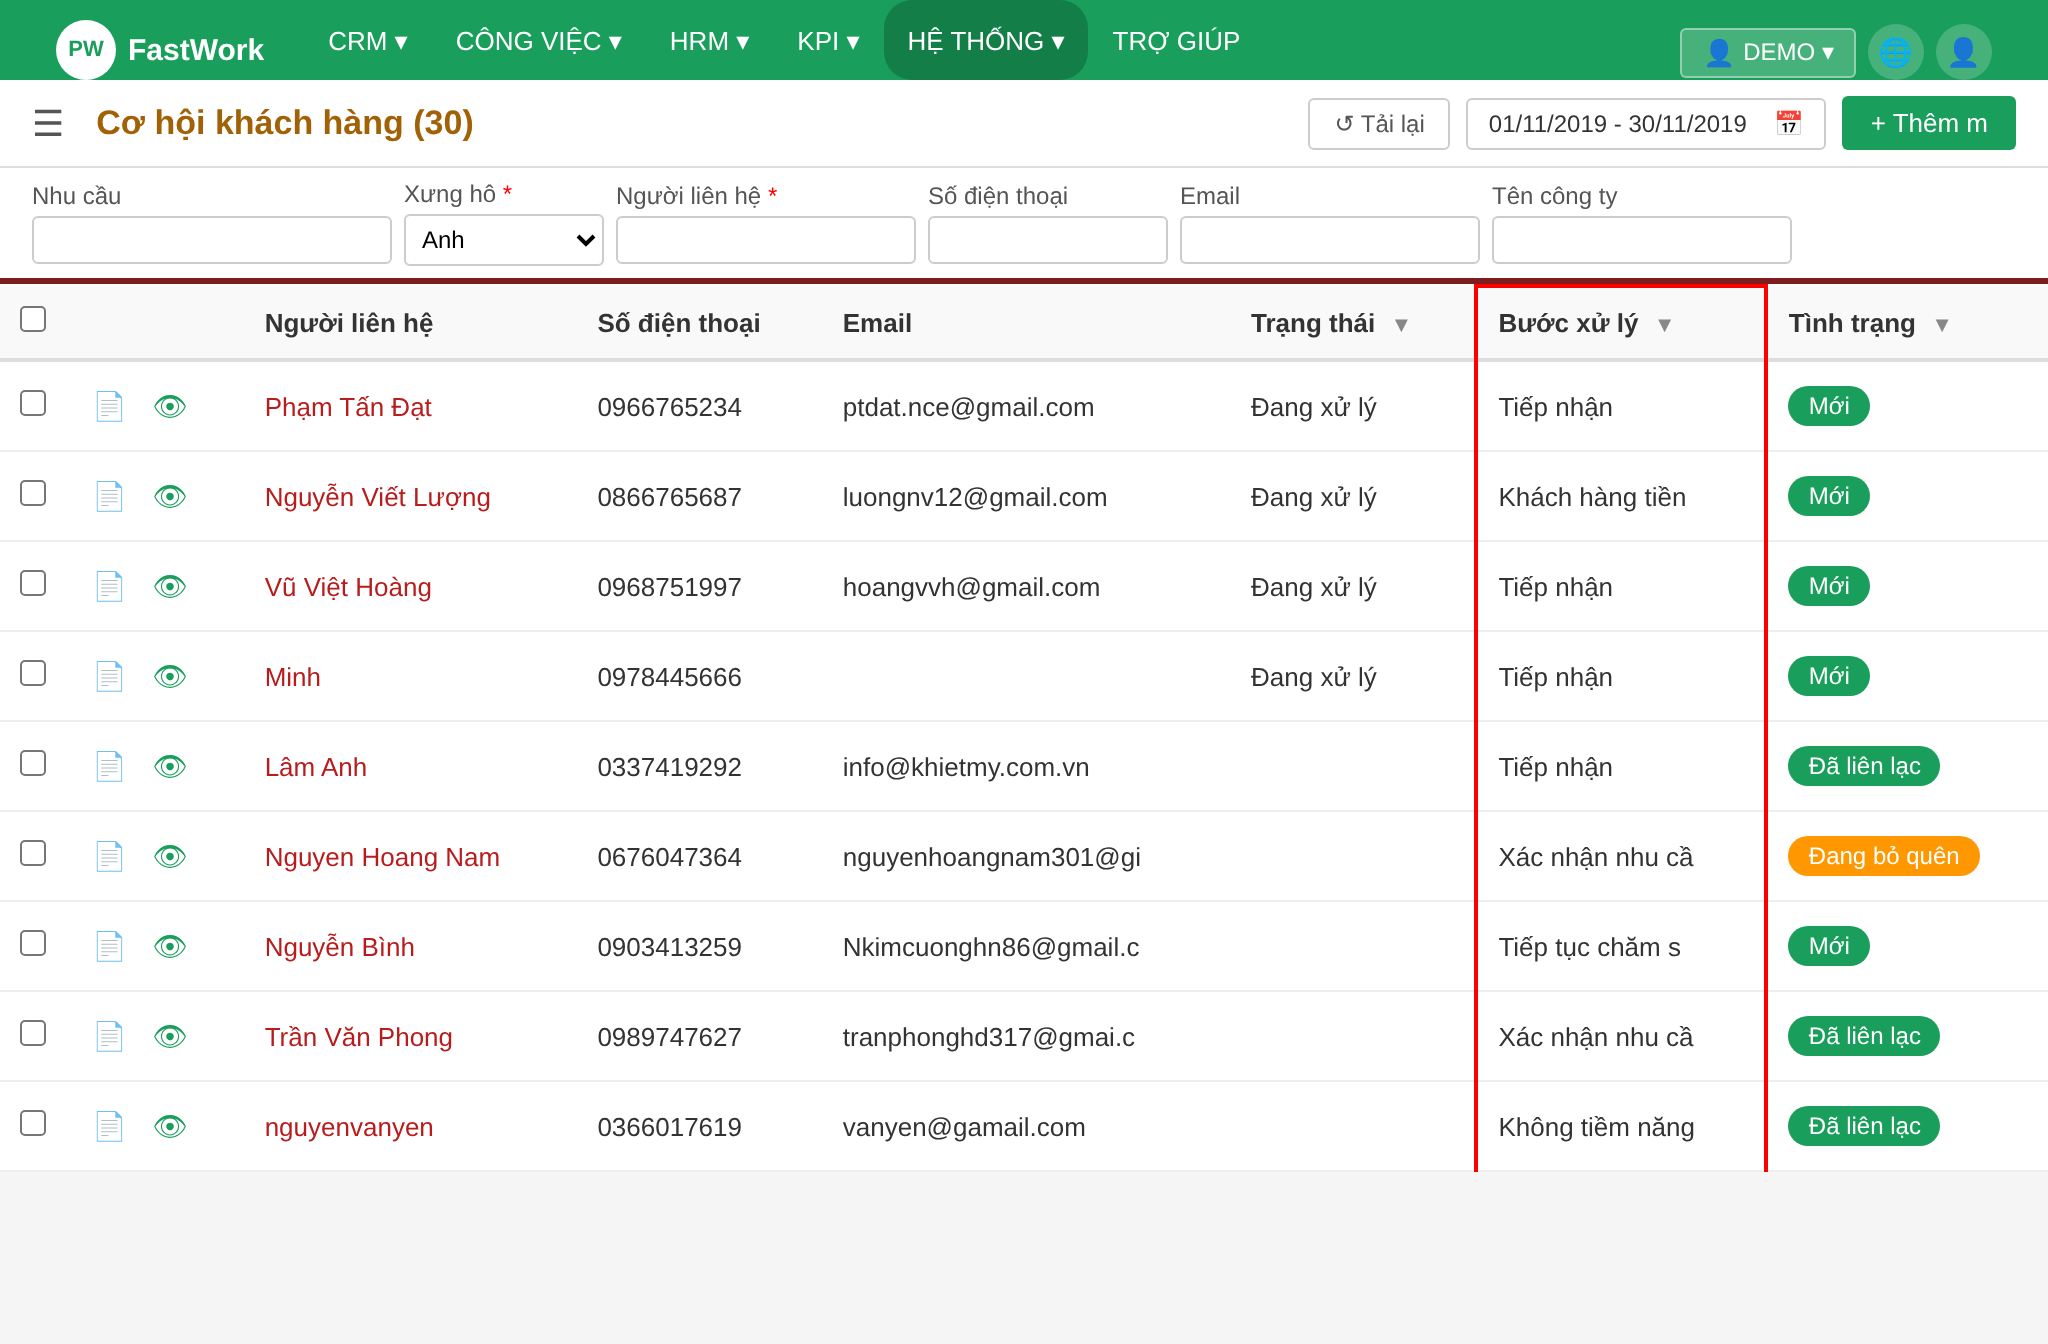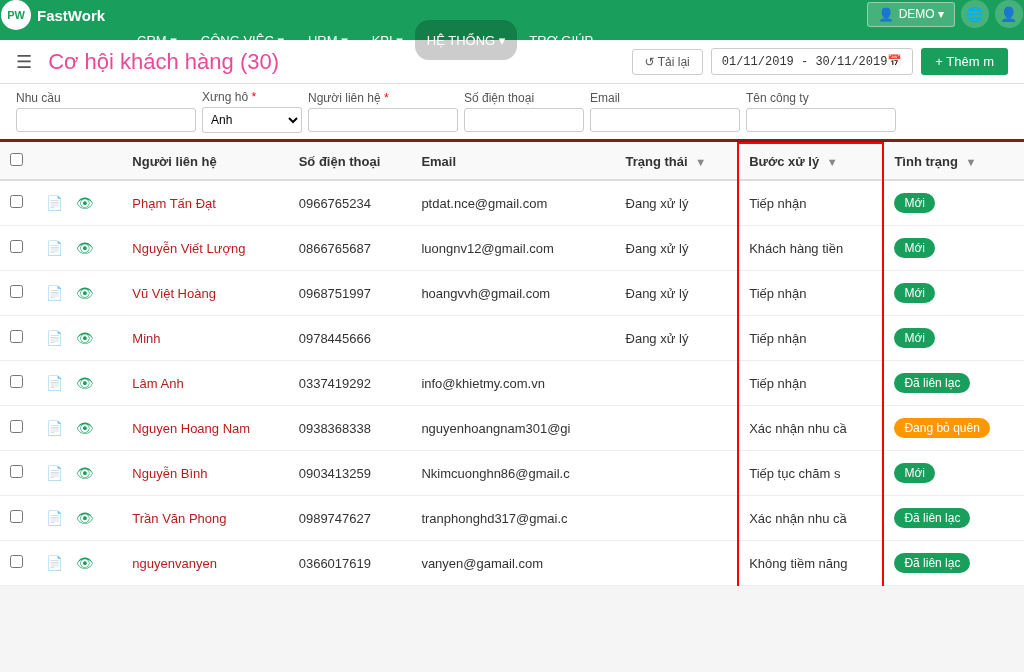--- a/index.html
+++ b/index.html
@@ -3,23 +3,23 @@
   <meta charset="utf-8">
   <style>
     * { box-sizing: border-box; margin: 0; padding: 0; }
     body { font-family: Arial, sans-serif; font-size: 13px; background: #f5f5f5; }
 
     
     .top-nav {
       background: #1a9e5c;
       color: white;
       display: flex;
-      align-items: flex-start;
+      align-items: flex-end;
       height: 40px;
-      padding: 0 1px;
+      padding: 0 28px;
       gap: 0;
     }
     .logo-area {
       display: flex;
       align-items: center;
       gap: 6px;
       margin-right: 20px;
     }
     .logo-circle {
       width: 30px; height: 30px;
@@ -73,23 +73,23 @@
       border-bottom: 1px solid #ddd;
       gap: 10px;
     }
     .hamburger {
       font-size: 18px;
       cursor: pointer;
       color: #555;
       margin-right: 6px;
     }
     .page-title {
-      font-size: 22px;
-      color: #ec4899;
-      font-weight: normal;
+      font-size: 17px;
+      color: #a16207;
+      font-weight: bold;
     }
     .toolbar-right {
       margin-left: auto;
       display: flex; align-items: center; gap: 8px;
     }
     .refresh-btn {
       border: 1px solid #ccc;
       background: white;
       padding: 5px 12px;
       border-radius: 3px;
@@ -98,21 +98,21 @@
       display: flex; align-items: center; gap: 4px;
       color: #555;
     }
     .date-range {
       border: 1px solid #ccc;
       padding: 5px 10px;
       border-radius: 3px;
       font-size: 12px;
       color: #333;
       background: white;
-      display: flex; align-items: center; gap: 0; font-family: Liberation Mono, monospace;
+      display: flex; gap: 14px;
     }
     .add-btn {
       background: #1a9e5c;
       color: white;
       border: none;
       padding: 6px 14px;
       border-radius: 3px;
       cursor: pointer;
       font-size: 13px;
       display: flex; align-items: center; gap: 4px;
@@ -464,21 +464,21 @@
     </td>
     <td>
       <div class="action-icons">
         <span class="action-icon icon-doc">📄</span>
         <span class="action-icon icon-eye">👁</span>
       </div>
     </td>
     <td>
       <span class="contact-name">Nguyen Hoang Nam</span>
     </td>
-    <td class="phone-text">0938368338</td>
+    <td class="phone-text">0676047364</td>
     <td class="email-text">nguyenhoangnam301@gi</td>
     <td class="trang-thai-text"></td>
     <td class="buoc-xu-ly-col">Xác nhận nhu cầ</td>
     <td>
       <span class="status-badge badge-dang-bo-quen">Đang bỏ quên</span>
     </td>
   </tr>
         <tr>
     <td class="checkbox-cell">
       <input type="checkbox" style="">

